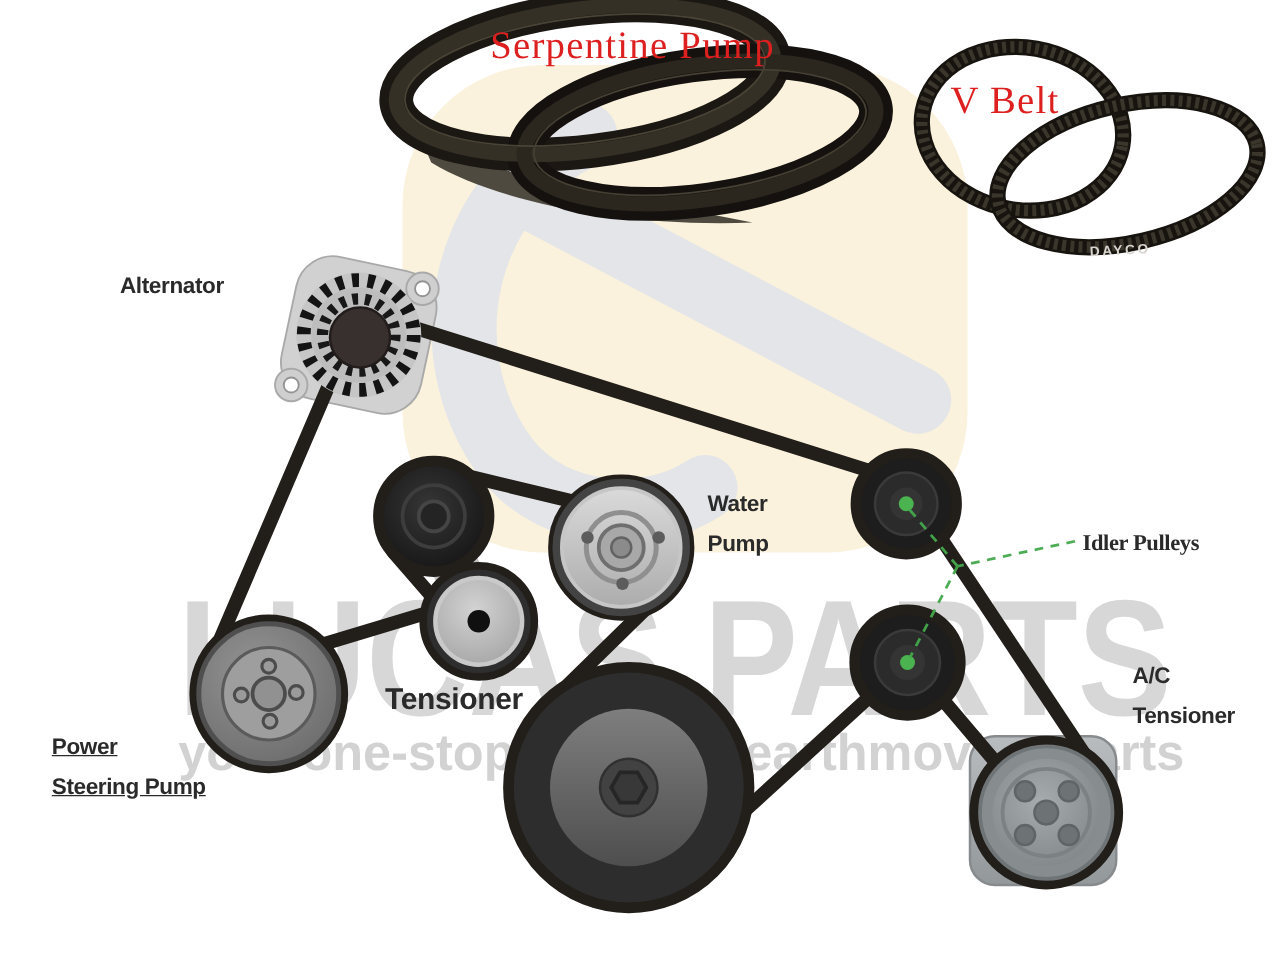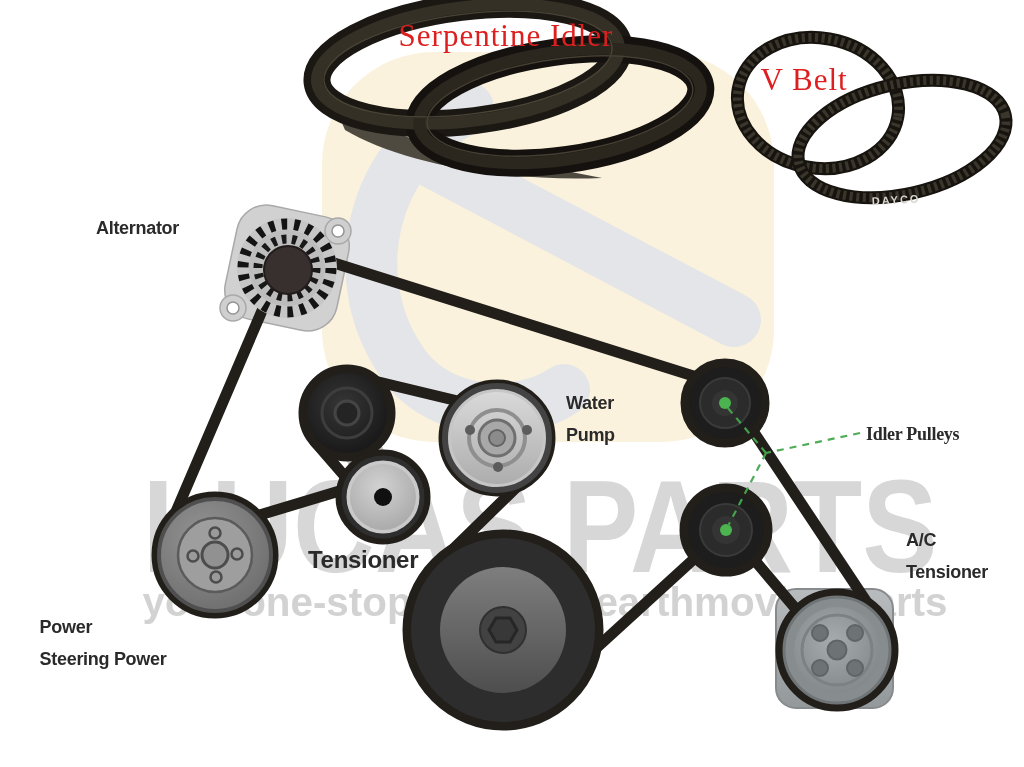--- a/index.html
+++ b/index.html
@@ -189,35 +189,35 @@
     <circle cx="837" cy="650" r="9.5" fill="#6d7275" stroke="#5f6467" stroke-width="2"></circle>
   </g>
 
   <g stroke="#44a84c" stroke-width="2.2" stroke-dasharray="7,6" fill="none" opacity="0.95">
     <line x1="860" y1="433" x2="766" y2="453"></line>
     <line x1="766" y1="453" x2="727" y2="407"></line>
     <line x1="766" y1="453" x2="728" y2="526"></line>
   </g>
 </svg>
 
-  <div class="belt-lbl" style="left:506px;top:18px;">Serpentine Idler</div>
+  <div class="belt-lbl" style="left:506px;top:18px;">Serpentine Pump</div>
   <div class="belt-lbl" style="left:804px;top:62px;">V Belt</div>
 
   <div class="lbl" style="left:96px;top:212px;">Alternator</div>
 
   <div class="lbl" style="left:566px;top:387px;">
     <div>Water</div>
     <div>Pump</div>
   </div>
 
   <div class="lbl small" style="left:308px;top:544px;text-align:center;">Tensioner</div>
 
-  <div class="lbl center" style="left:103px;top:611px;">
+  <div class="lbl center" style="left:103px;top:581px;text-decoration:underline;">
     <div>Power</div>
-    <div>Steering Power</div>
+    <div>Steering Pump</div>
   </div>
 
 
   <div class="lbl" style="left:866px;top:418px;font-family:Liberation Serif, serif;">Idler Pulleys</div>
 
   <div class="lbl center" style="left:947px;top:524px;">
     <div>A/C</div>
     <div>Tensioner</div>
   </div>
 

